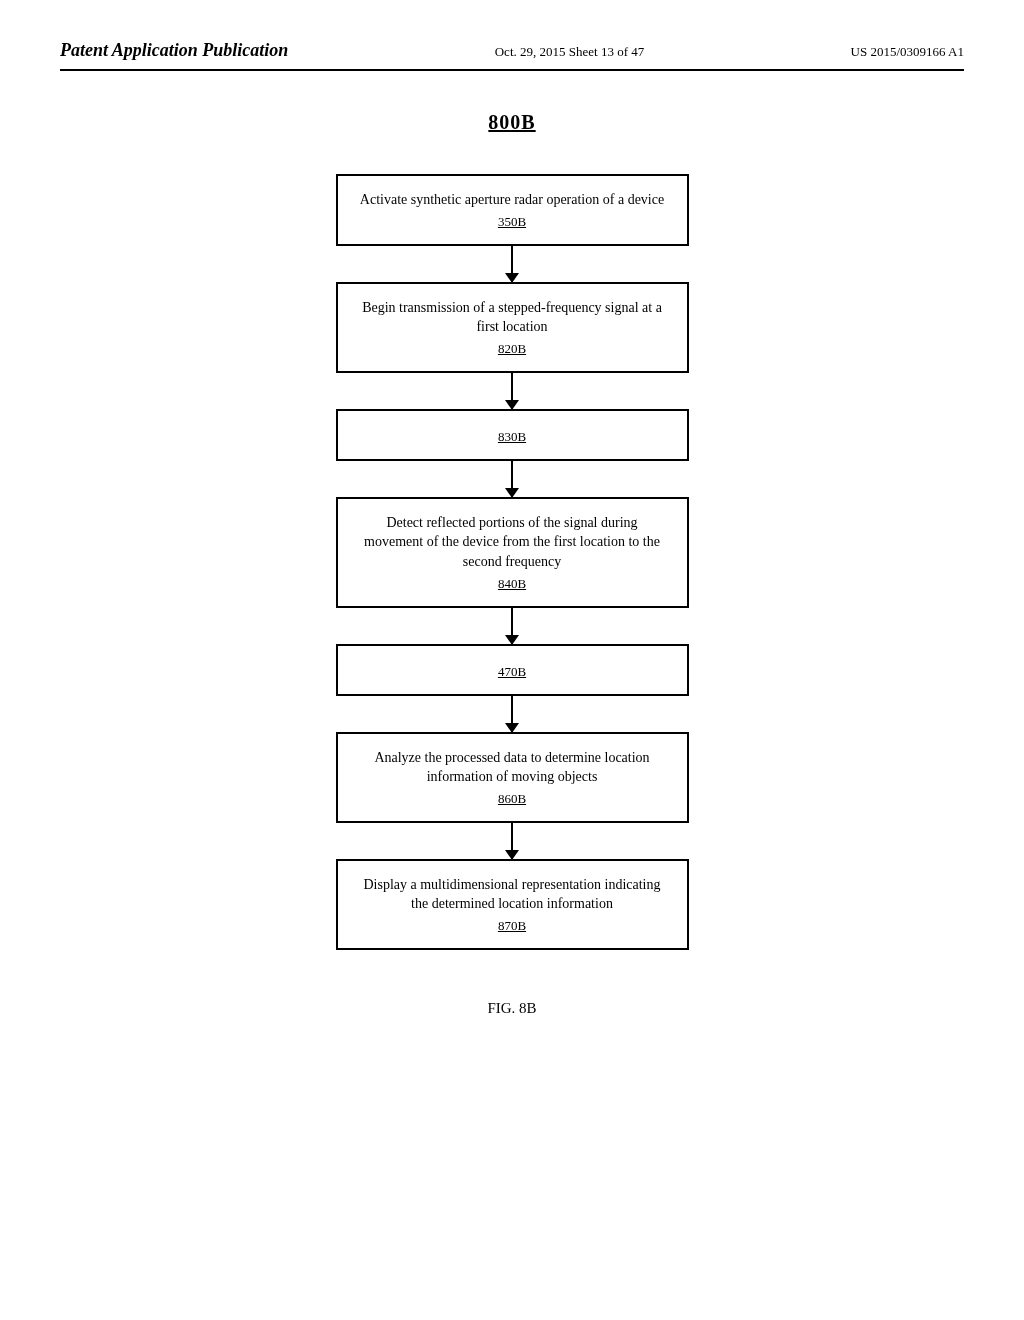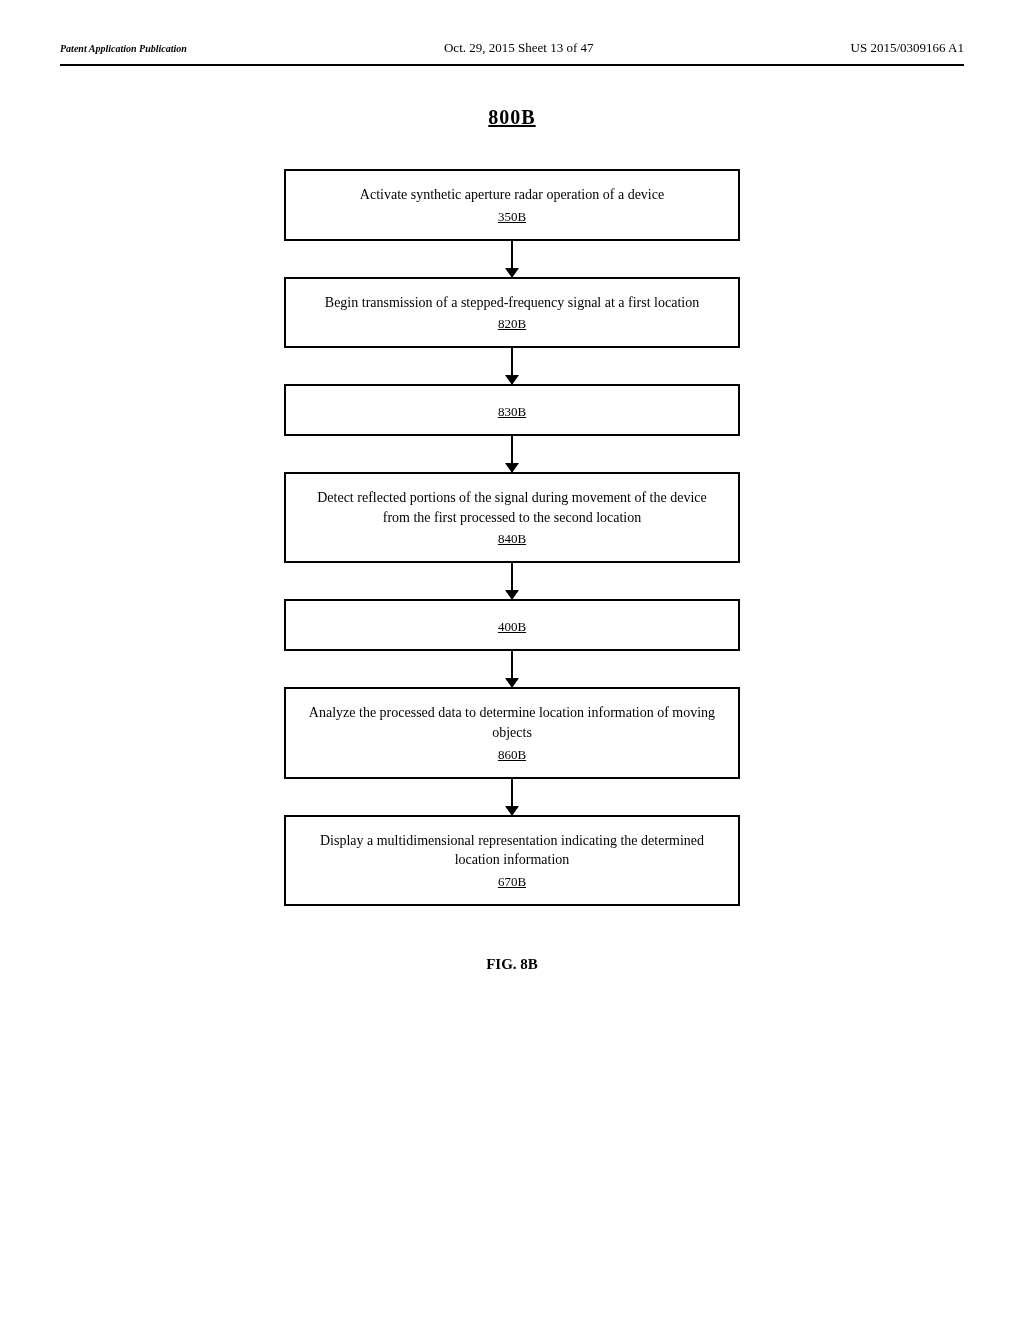--- a/index.html
+++ b/index.html
@@ -19,21 +19,21 @@
     }
     .header {
       display: flex;
       justify-content: space-between;
       align-items: baseline;
       border-bottom: 2px solid #000;
       padding-bottom: 8px;
       margin-bottom: 40px;
     }
     .header-left {
-      font-size: 10px;
+      font-size: 18px;
       font-weight: bold;
       font-style: italic;
     }
     .header-center {
       font-size: 13px;
     }
     .header-right {
       font-size: 13px;
     }
     .figure-title {
@@ -45,21 +45,21 @@
       letter-spacing: 1px;
     }
     .flowchart {
       display: flex;
       flex-direction: column;
       align-items: center;
       gap: 0;
     }
     .flow-box {
       border: 2px solid #000;
-      width: 456px;
+      width: 353px;
       padding: 14px 20px;
       text-align: center;
       position: relative;
     }
     .flow-box-text {
       font-size: 14px;
       line-height: 1.4;
       margin-bottom: 4px;
     }
     .flow-box-label {
@@ -81,21 +81,21 @@
       bottom: -1px;
       left: 50%;
       transform: translateX(-50%);
       border-left: 7px solid transparent;
       border-right: 7px solid transparent;
       border-top: 10px solid #000;
     }
     .fig-caption {
       text-align: center;
       font-size: 15px;
-      font-weight: bold;
+      font-weight: normal;
       margin-top: 50px;
     }
   </style>
 </head>
 <body>
 
 <div class="page">
   <div class="header">
     <span class="header-left">Patent Application Publication</span>
     <span class="header-center">Oct. 29, 2015   Sheet 13 of 47</span>
@@ -117,37 +117,37 @@
       <span class="flow-box-label">820B</span>
     </div>
     <div class="arrow"></div>
 
     <div class="flow-box">
       <span class="flow-box-label">830B</span>
     </div>
     <div class="arrow"></div>
 
     <div class="flow-box">
-      <div class="flow-box-text">Detect reflected portions of the signal during movement of the device from the first processed to the second location</div>
+      <div class="flow-box-text">Detect reflected portions of the signal during movement of the device from the first location to the second frequency</div>
       <span class="flow-box-label">840B</span>
     </div>
     <div class="arrow"></div>
 
     <div class="flow-box">
-      <span class="flow-box-label">400B</span>
+      <span class="flow-box-label">470B</span>
     </div>
     <div class="arrow"></div>
 
     <div class="flow-box">
       <div class="flow-box-text">Analyze the processed data to determine location information of moving objects</div>
       <span class="flow-box-label">860B</span>
     </div>
     <div class="arrow"></div>
 
     <div class="flow-box">
       <div class="flow-box-text">Display a multidimensional representation indicating the determined location information</div>
-      <span class="flow-box-label">670B</span>
+      <span class="flow-box-label">870B</span>
     </div>
 
   </div>
 
   <div class="fig-caption">FIG. 8B</div>
 </div>
 
 </body></html>

